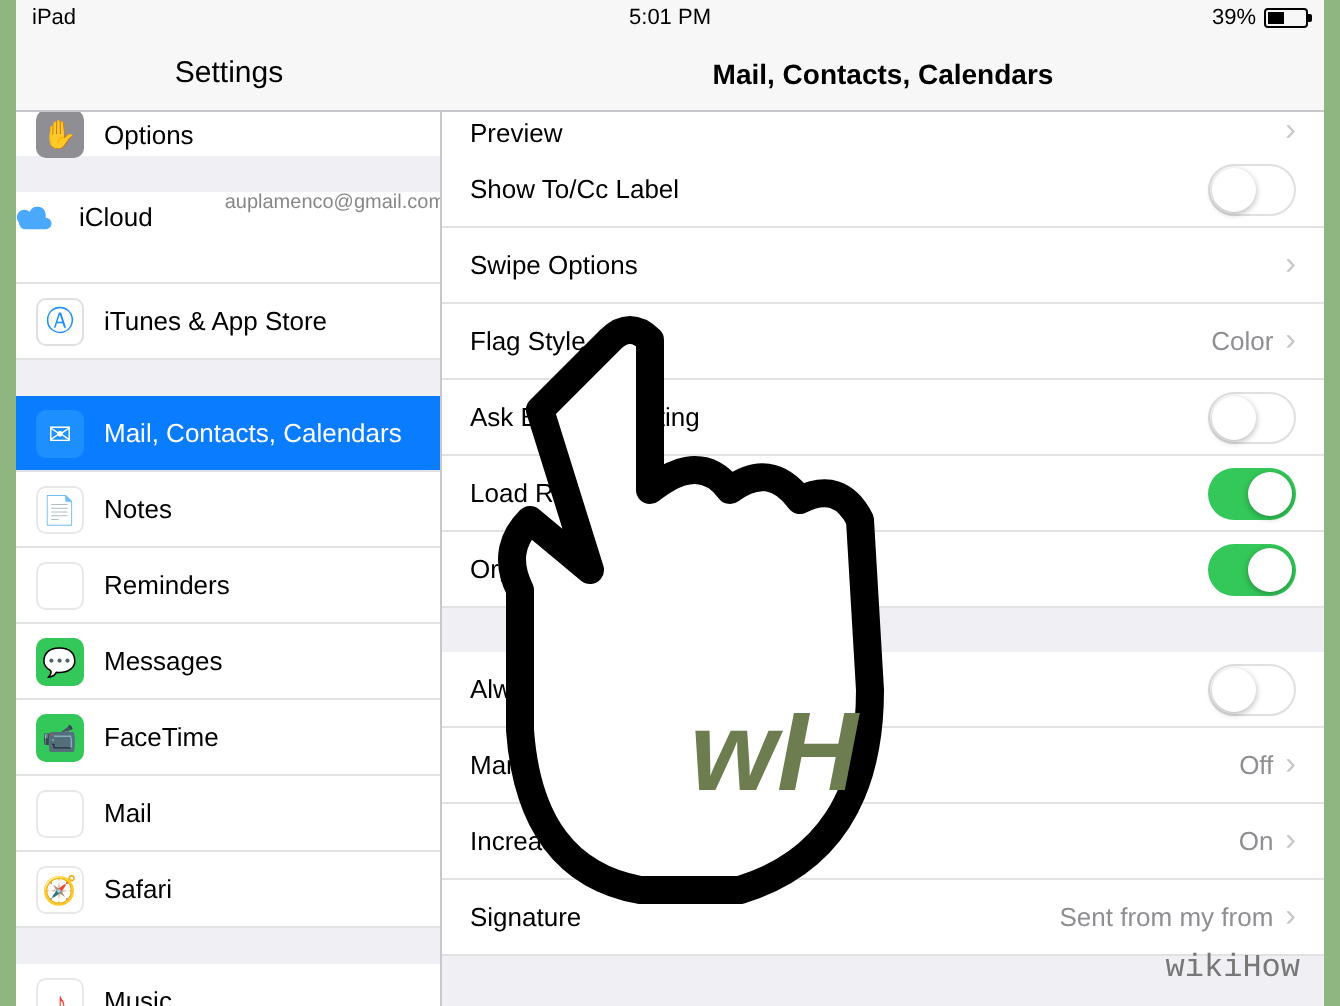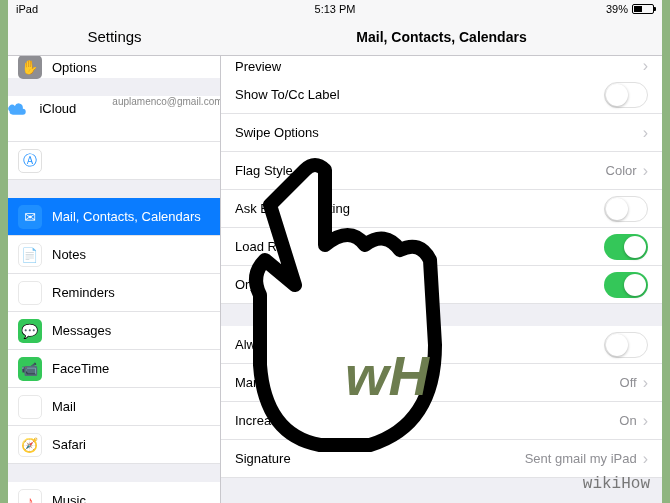--- a/index.html
+++ b/index.html
@@ -52,21 +52,21 @@
 .overlay-hand { position: absolute; left: 210px; top: 145px; width: 300px; height: 340px; pointer-events: none; }
 .watermark { position: absolute; right: 20px; bottom: 10px; color: #777; font-size: 16px; font-family: Liberation Mono, monospace; }
 </style>
 </head>
 <body>
 
 <div class="screen">
 
   <div class="statusbar">
     <div>iPad</div>
-    <div class="center">5:13 PM</div>
+    <div class="center">5:01 PM</div>
     <div class="right">
       <span>39%</span>
       <span class="battery">
           <span class="fill"></span>
         </span>
     </div>
   </div>
 
   <div class="header">
     <div class="left">Settings</div>
@@ -89,20 +89,21 @@
               <svg viewBox="0 0 24 16">
                   <path d="M19 7a5 5 0 00-9.6-1.5A4 4 0 003 12a4 4 0 004 4h12a3.5 3.5 0 000-7z" fill="#4aa9ff"></path>
                 </svg>
             </span>
             <span>iCloud</span>
           </div>
           <span class="sub" style="padding-left:34px">auplamenco@gmail.com</span>
         </div>
         <div class="sb-item">
           <span class="icon ic-store">Ⓐ</span>
+          <span>iTunes &amp; App Store</span>
         </div>
       </div>
 
       <div class="sb-group">
         <div class="sb-item selected">
           <span class="icon ic-mail">✉</span>
           <span>Mail, Contacts, Calendars</span>
         </div>
         <div class="sb-item">
           <span class="icon ic-notes">📄</span>
@@ -203,21 +204,21 @@
         <div class="m-row">
           <span class="label">Increase Quote Level</span>
           <span class="value">
               <span>On</span>
               <span class="chevron">›</span>
             </span>
         </div>
         <div class="m-row">
           <span class="label">Signature</span>
           <span class="value">
-              <span>Sent gmail my iPad</span>
+              <span>Sent from my from</span>
               <span class="chevron">›</span>
             </span>
         </div>
       </div>
 
       <div class="section-header">CONTACTS</div>
 
     </div>
   </div>
 </div>

